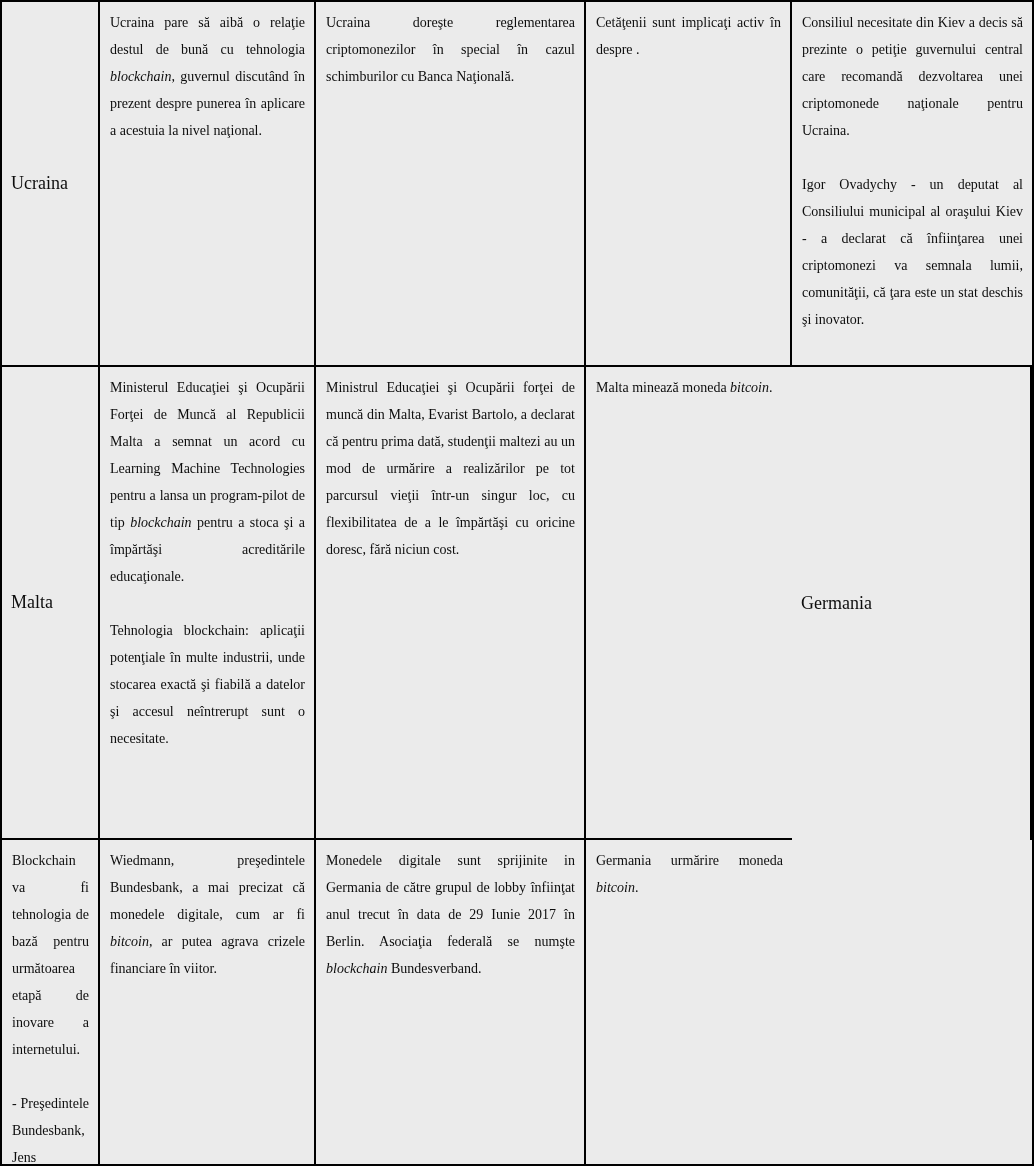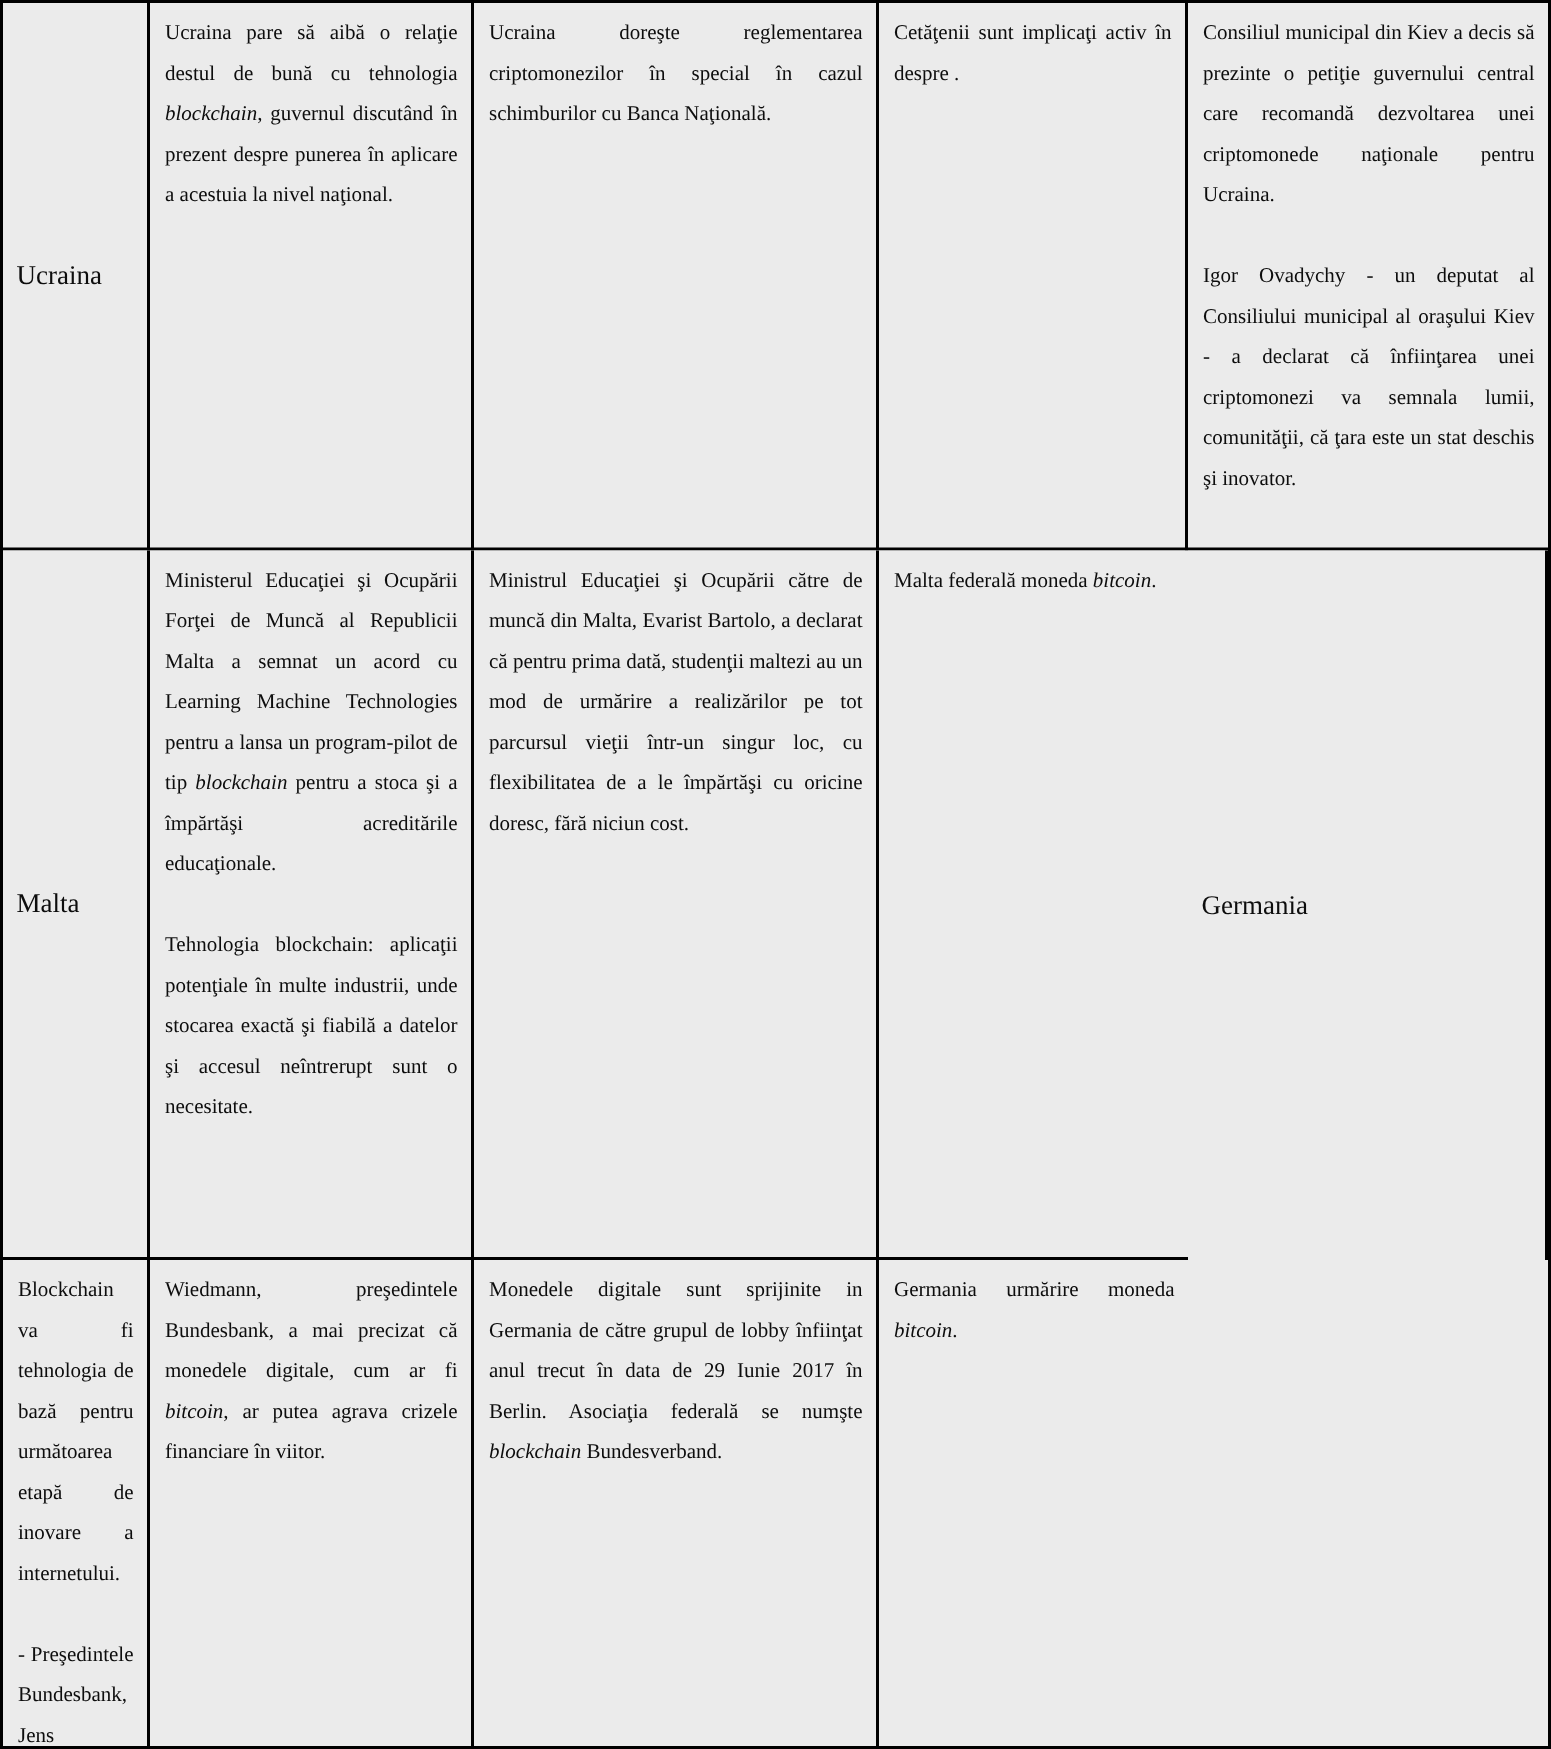--- a/index.html
+++ b/index.html
@@ -60,33 +60,33 @@
     <div class="cell content-cell">
       <p><span>Ucraina pare să aibă o relaţie destul de bună cu tehnologia </span><em>blockchain</em><span>, guvernul discutând în prezent despre punerea în aplicare a acestuia la nivel naţional.</span></p>
     </div>
     <div class="cell content-cell">
       <p><span>Ucraina doreşte reglementarea criptomonezilor în special în cazul schimburilor cu Banca Naţională.</span></p>
     </div>
     <div class="cell content-cell">
       <p><span>Cetăţenii sunt implicaţi activ în despre .</span></p>
     </div>
     <div class="cell content-cell col-last">
-      <p><span>Consiliul municipal din Kiev a decis să prezinte o petiţie guvernului central care recomandă dezvoltarea unei criptomonede naţionale pentru Ucraina.</span></p>
+      <p><span>Consiliul necesitate din Kiev a decis să prezinte o petiţie guvernului central care recomandă dezvoltarea unei criptomonede naţionale pentru Ucraina.</span></p>
       <p><span>Igor Ovadychy - un deputat al Consiliului municipal al oraşului Kiev - a declarat că înfiinţarea unei criptomonezi va semnala lumii, comunităţii, că ţara este un stat deschis şi inovator.</span></p>
     </div>
     <div class="cell label-cell">Malta</div>
     <div class="cell content-cell">
       <p><span>Ministerul Educaţiei şi Ocupării Forţei de Muncă al Republicii Malta a semnat un acord cu Learning Machine Technologies pentru a lansa un program-pilot de tip </span><em>blockchain</em><span> pentru a stoca şi a împărtăşi acreditările educaţionale.</span></p>
       <p><span>Tehnologia blockchain: aplicaţii potenţiale în multe industrii, unde stocarea exactă şi fiabilă a datelor şi accesul neîntrerupt sunt o necesitate.</span></p>
     </div>
     <div class="cell content-cell">
-      <p><span>Ministrul Educaţiei şi Ocupării către de muncă din Malta, Evarist Bartolo, a declarat că pentru prima dată, studenţii maltezi au un mod de urmărire a realizărilor pe tot parcursul vieţii într-un singur loc, cu flexibilitatea de a le împărtăşi cu oricine doresc, fără niciun cost.</span></p>
+      <p><span>Ministrul Educaţiei şi Ocupării forţei de muncă din Malta, Evarist Bartolo, a declarat că pentru prima dată, studenţii maltezi au un mod de urmărire a realizărilor pe tot parcursul vieţii într-un singur loc, cu flexibilitatea de a le împărtăşi cu oricine doresc, fără niciun cost.</span></p>
     </div>
     <div class="cell content-cell col-last">
-      <p><span>Malta federală moneda </span><em>bitcoin</em><span>.</span></p>
+      <p><span>Malta minează moneda </span><em>bitcoin</em><span>.</span></p>
     </div>
     <div class="cell label-cell row-last">Germania</div>
     <div class="cell content-cell row-last">
       <p><span>Blockchain va fi tehnologia de bază pentru următoarea etapă de inovare a internetului.</span></p>
       <p><span>- Preşedintele Bundesbank, Jens Wiedmann, a susţinut că digitializarea serviciilor financiare ar putea să se îmbunătăţească şi să beneficieze de tehnologia de tip </span><em>blockchain</em><span>.</span></p>
     </div>
     <div class="cell content-cell row-last">
       <p><span>Wiedmann, preşedintele Bundesbank, a mai precizat că monedele digitale, cum ar fi </span><em>bitcoin</em><span>, ar putea agrava crizele financiare în viitor.</span></p>
     </div>
     <div class="cell content-cell row-last">

